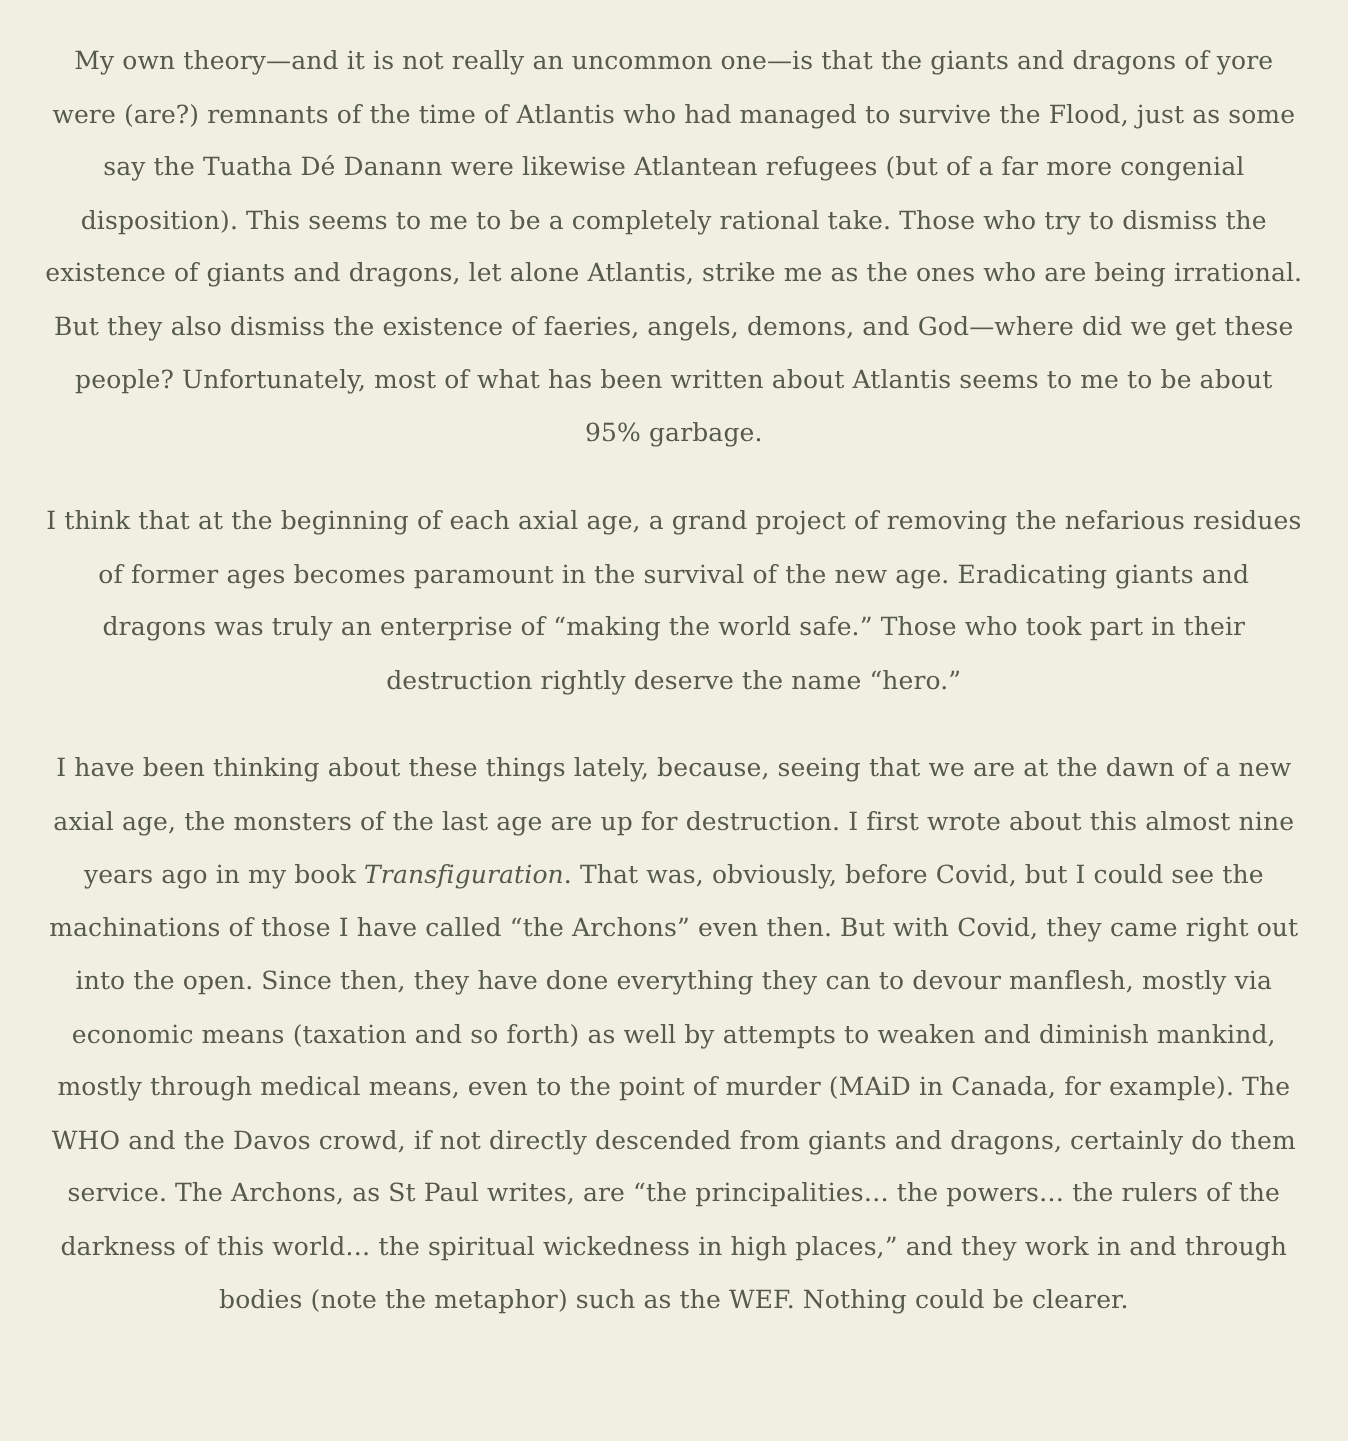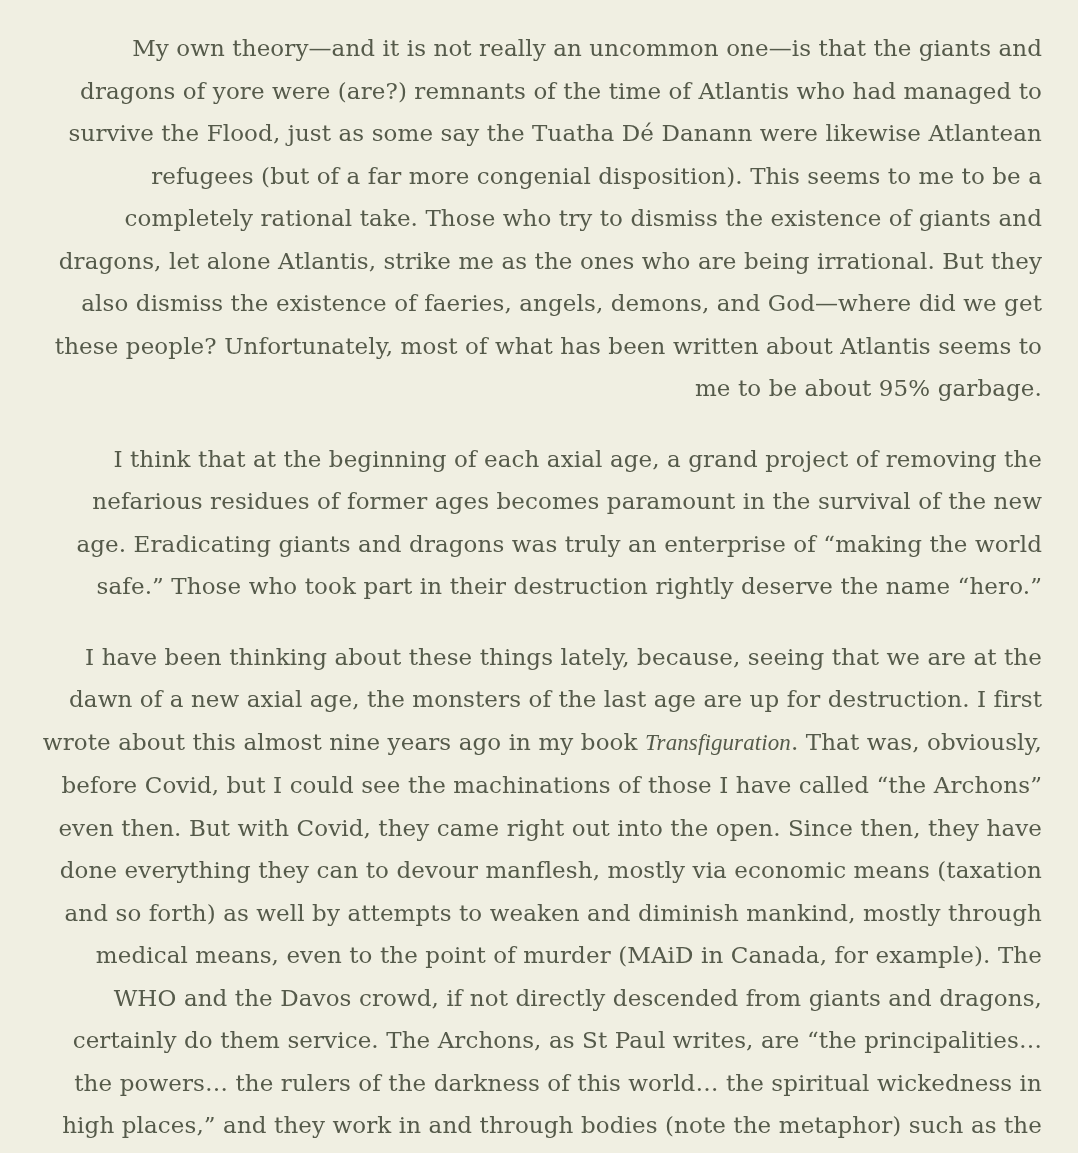--- a/index.html
+++ b/index.html
@@ -14,34 +14,33 @@
   }
   .page {
     box-sizing: border-box;
     width: 1078px;
     height: 1153px;
     padding: 27px 36px 0 36px;
     background: #f0efe2;
   }
   .article-body p {
     font-family: "DejaVu Serif", "Liberation Serif", serif;
-    font-size: 23px;
+    font-size: 20px;
     line-height: 42.5px;
     color: #555a4a;
     margin: 0 0 28px 0;
     max-width: 1006px;
-    text-align: right;
+    text-align: center;
     letter-spacing: 0.1px;
   }
   .article-body p:last-child {
     margin-bottom: 0;
   }
   .italic {
     font-style: italic;
-    font-family: Liberation Serif, serif;
   }
 </style>
 </head>
 <body>
 
 <div class="page">
   <div class="article-body">
     <p><span>My own theory—and it is not really an uncommon one—is that the giants and dragons of yore were (are?) remnants of the time of Atlantis who had managed to survive the Flood, just as some say the Tuatha Dé Danann were likewise Atlantean refugees (but of a far more congenial disposition). This seems to me to be a completely rational take. Those who try to dismiss the existence of giants and dragons, let alone Atlantis, strike me as the ones who are being irrational. But they also dismiss the existence of faeries, angels, demons, and God—where did we get these people? Unfortunately, most of what has been written about Atlantis seems to me to be about 95% garbage.</span></p>
     <p><span>I think that at the beginning of each axial age, a grand project of removing the nefarious residues of former ages becomes paramount in the survival of the new age. Eradicating giants and dragons was truly an enterprise of “making the world safe.” Those who took part in their destruction rightly deserve the name “hero.”</span></p>
     <p><span>I have been thinking about these things lately, because, seeing that we are at the dawn of a new axial age, the monsters of the last age are up for destruction. I first wrote about this almost nine years ago in my book </span><span class="italic">Transfiguration</span><span>. That was, obviously, before Covid, but I could see the machinations of those I have called “the Archons” even then. But with Covid, they came right out into the open. Since then, they have done everything they can to devour manflesh, mostly via economic means (taxation and so forth) as well by attempts to weaken and diminish mankind, mostly through medical means, even to the point of murder (MAiD in Canada, for example). The WHO and the Davos crowd, if not directly descended from giants and dragons, certainly do them service. The Archons, as St Paul writes, are “the principalities… the powers… the rulers of the darkness of this world… the spiritual wickedness in high places,” and they work in and through bodies (note the metaphor) such as the WEF. Nothing could be clearer.</span></p>

